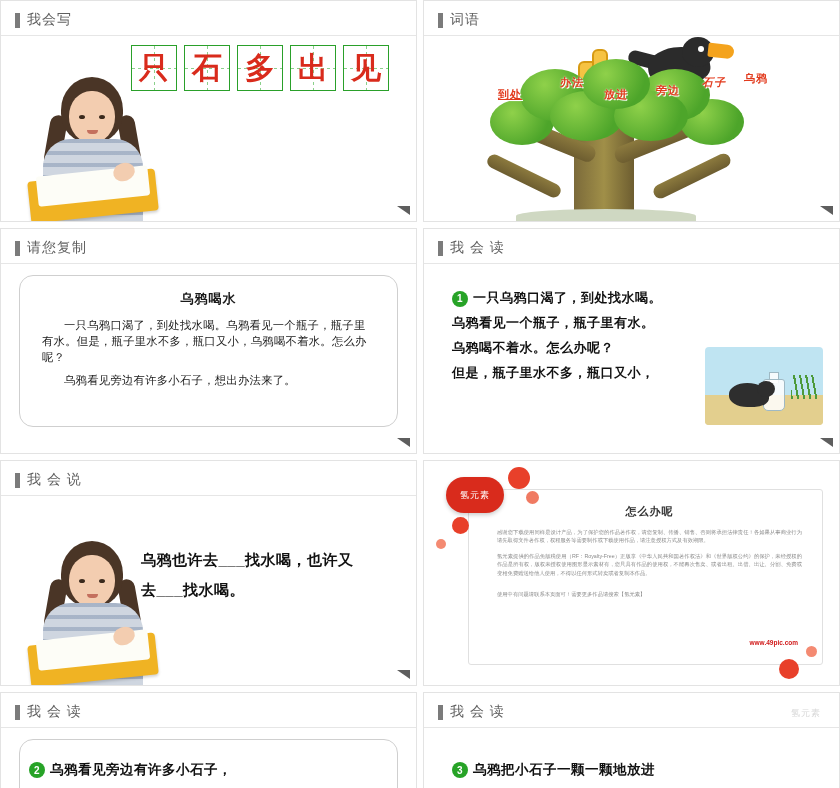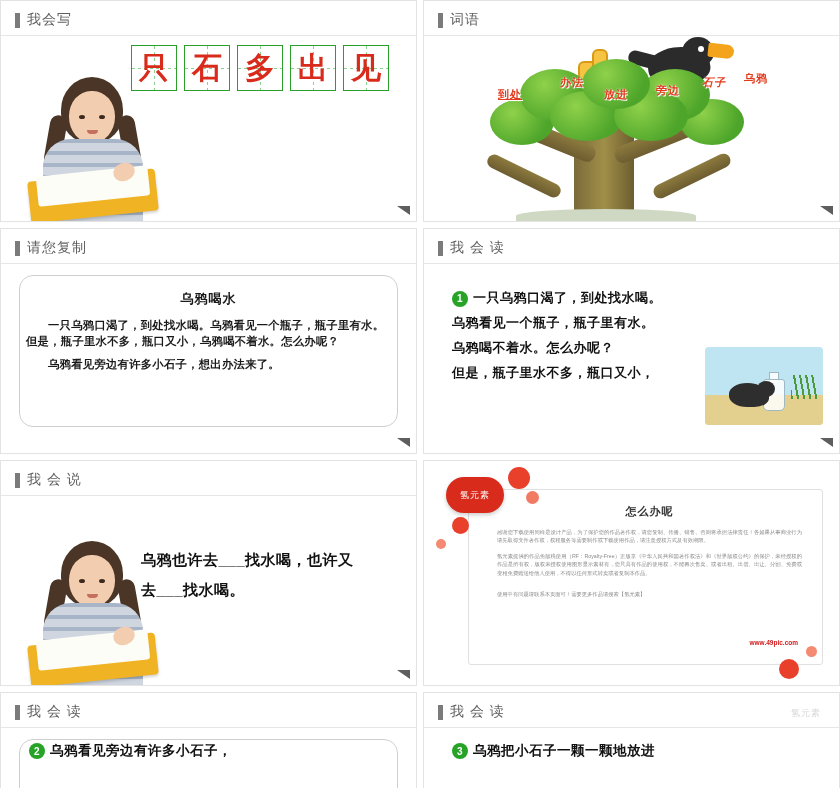--- a/index.html
+++ b/index.html
@@ -353,39 +353,38 @@
   
   .textcard {
     position: absolute;
     left: 18px;
     top: 46px;
     right: 18px;
     bottom: 26px;
     border: 1px solid #cfcfcf;
     border-radius: 14px;
     background: #fff;
-    padding: 14px 6px;
+    padding: 14px 22px;
     box-sizing: border-box;
   }
   .tc-title {
     text-align: center;
     font-size: 13px;
     font-weight: bold;
     color: #1a1a1a;
     margin-bottom: 9px;
     letter-spacing: 1px;
   }
   .tc-p {
     font-size: 11.3px;
     line-height: 16px;
     color: #1a1a1a;
     text-indent: 22px;
     margin-bottom: 7px;
     letter-spacing: .3px;
-    font-weight: bold;
   }
 
   
   .num-badge {
     display: inline-flex;
     align-items: center;
     justify-content: center;
     width: 16px;
     height: 16px;
     border-radius: 50%;
@@ -562,21 +561,21 @@
     top: 46px;
     right: 18px;
     bottom: -40px;
     border: 1px solid #cfcfcf;
     border-radius: 14px;
     background: #fff;
   }
   .partial-line {
     position: absolute;
     left: 28px;
-    top: 49px;
+    top: 68px;
     font-size: 13.5px;
     font-weight: bold;
     color: #111;
     letter-spacing: .5px;
   }
 </style>
 </head>
 <body>
 
 <div class="grid">

